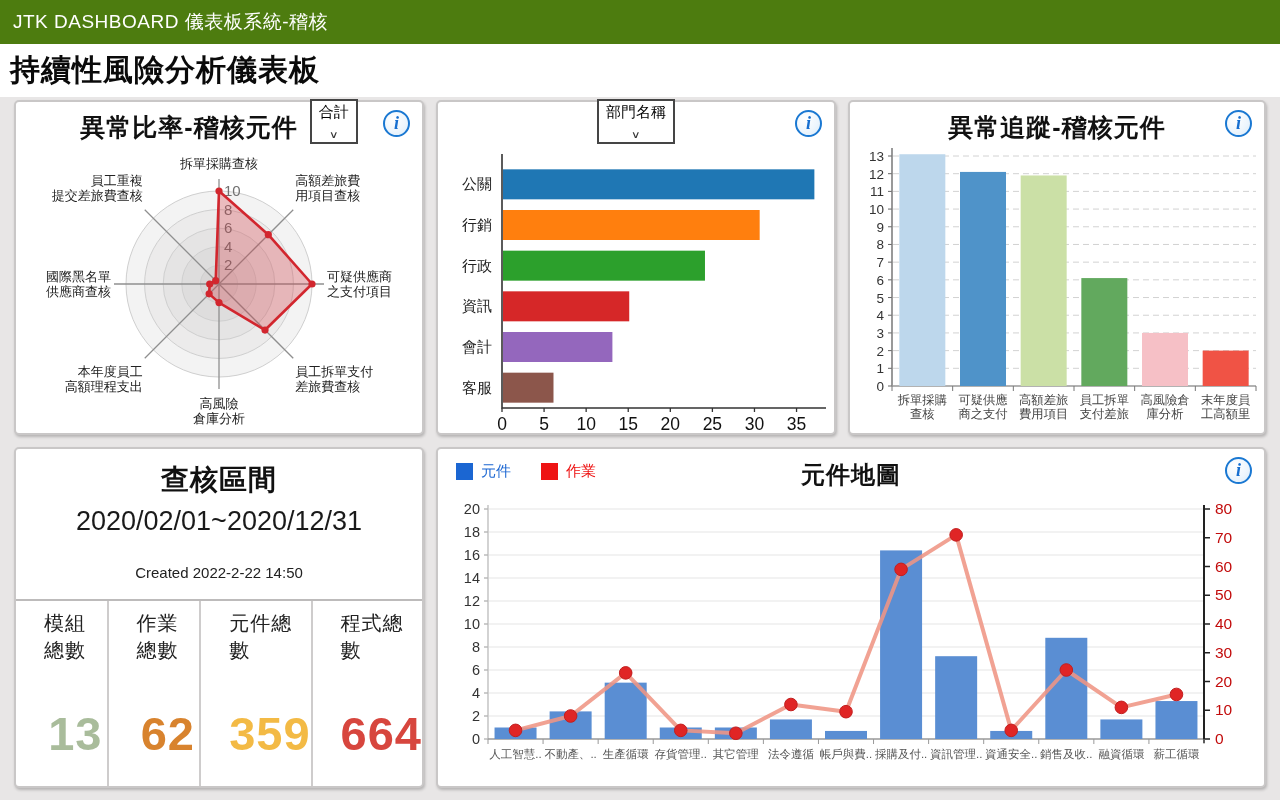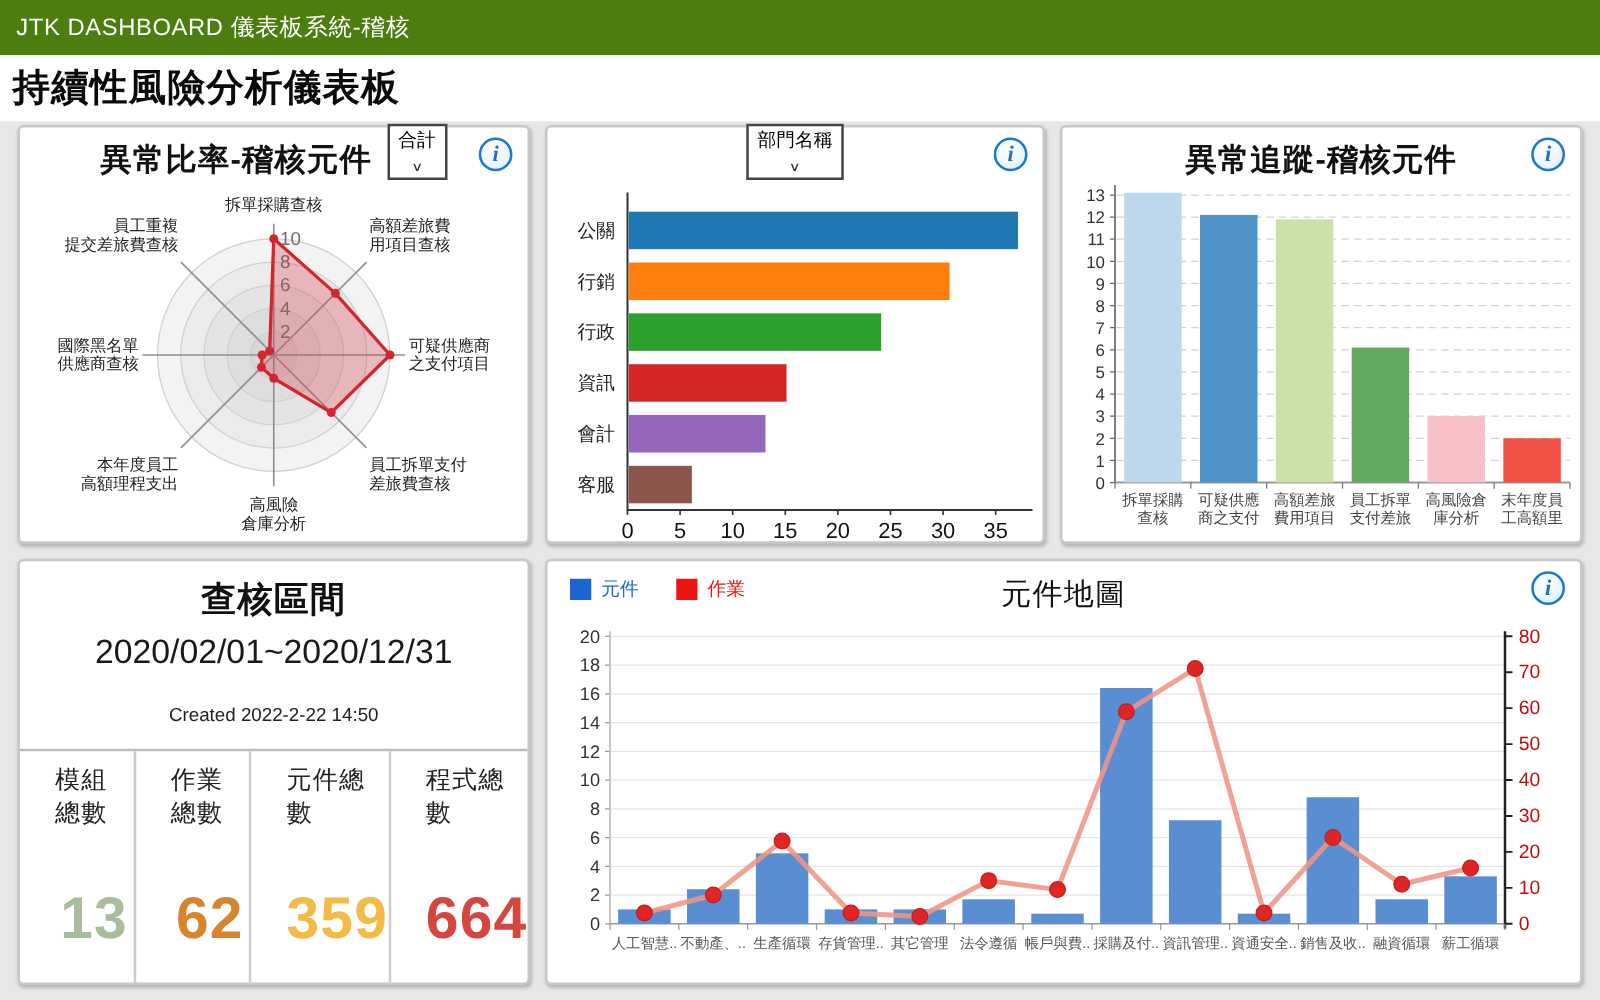--- a/index.html
+++ b/index.html
@@ -61,21 +61,21 @@
     position:absolute;left:0;right:0;top:150px;bottom:0;
     display:grid;grid-template-columns:repeat(4,1fr);border-top:2px solid #bdbbbb;
   }
   .stat-cell{border-right:2px solid #cecccc;display:flex;flex-direction:column;align-items:center;padding-left:28px;}
   .stat-cell:last-child{border-right:none;}
   .stat-label{font-size:20px;color:#222;margin-top:9px;letter-spacing:1px;}
   .stat-value{font-size:47px;font-weight:700;margin-top:42px;letter-spacing:1px;}
 
   
   .map-title{position:absolute;left:0;right:0;top:10px;text-align:center;
-    font-size:24px;font-weight:400;color:#111;letter-spacing:1px;}
+    font-size:24px;font-weight:700;color:#111;letter-spacing:1px;}
   .legend{position:absolute;left:18px;top:13px;display:flex;gap:30px;align-items:center;z-index:2;}
   .legend-item{display:flex;gap:8px;align-items:center;font-size:15px;cursor:pointer;}
   .legend-swatch{width:17px;height:17px;display:inline-block;}
 </style>
 </head>
 <body>
 
 <div class="topbar">
   <span>JTK DASHBOARD 儀表板系統-稽核</span>
 </div>

